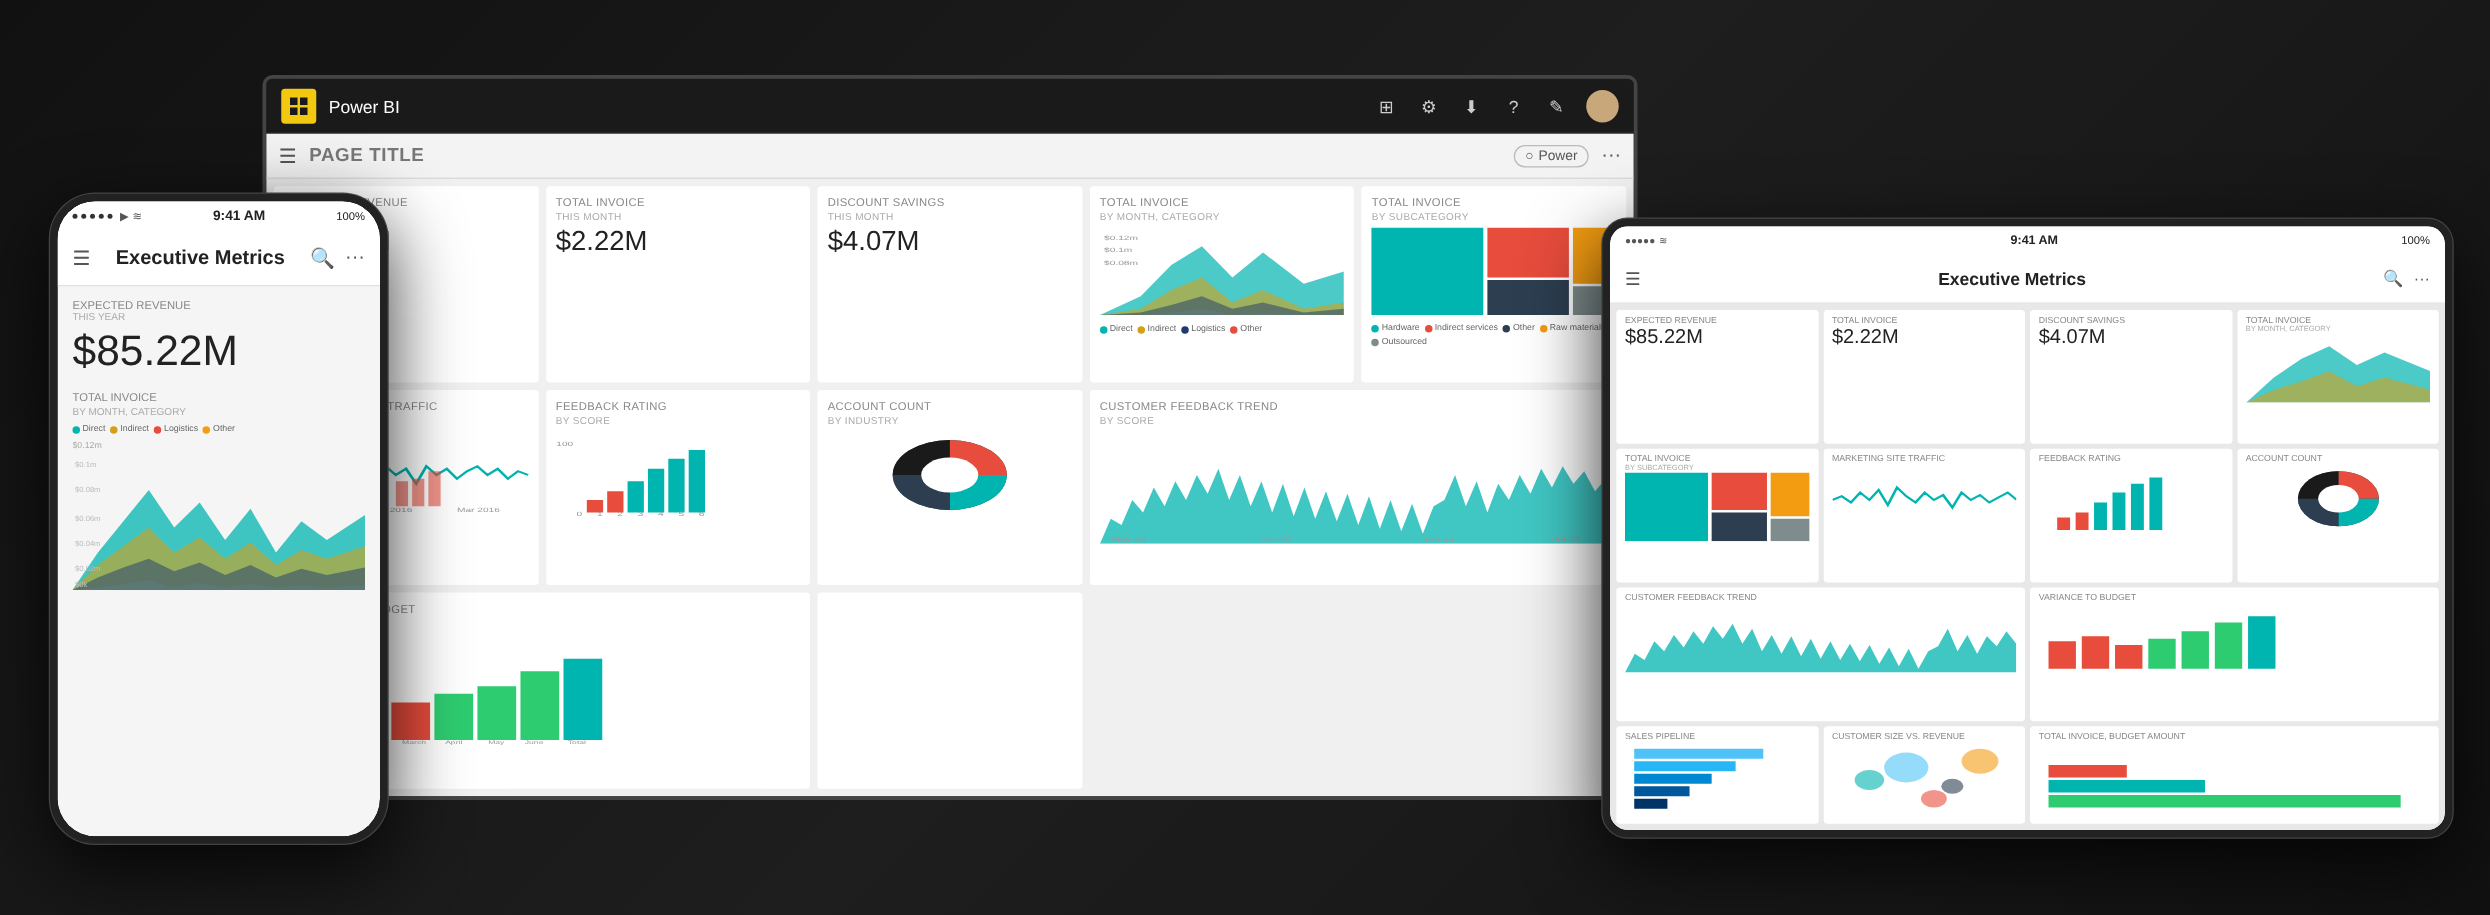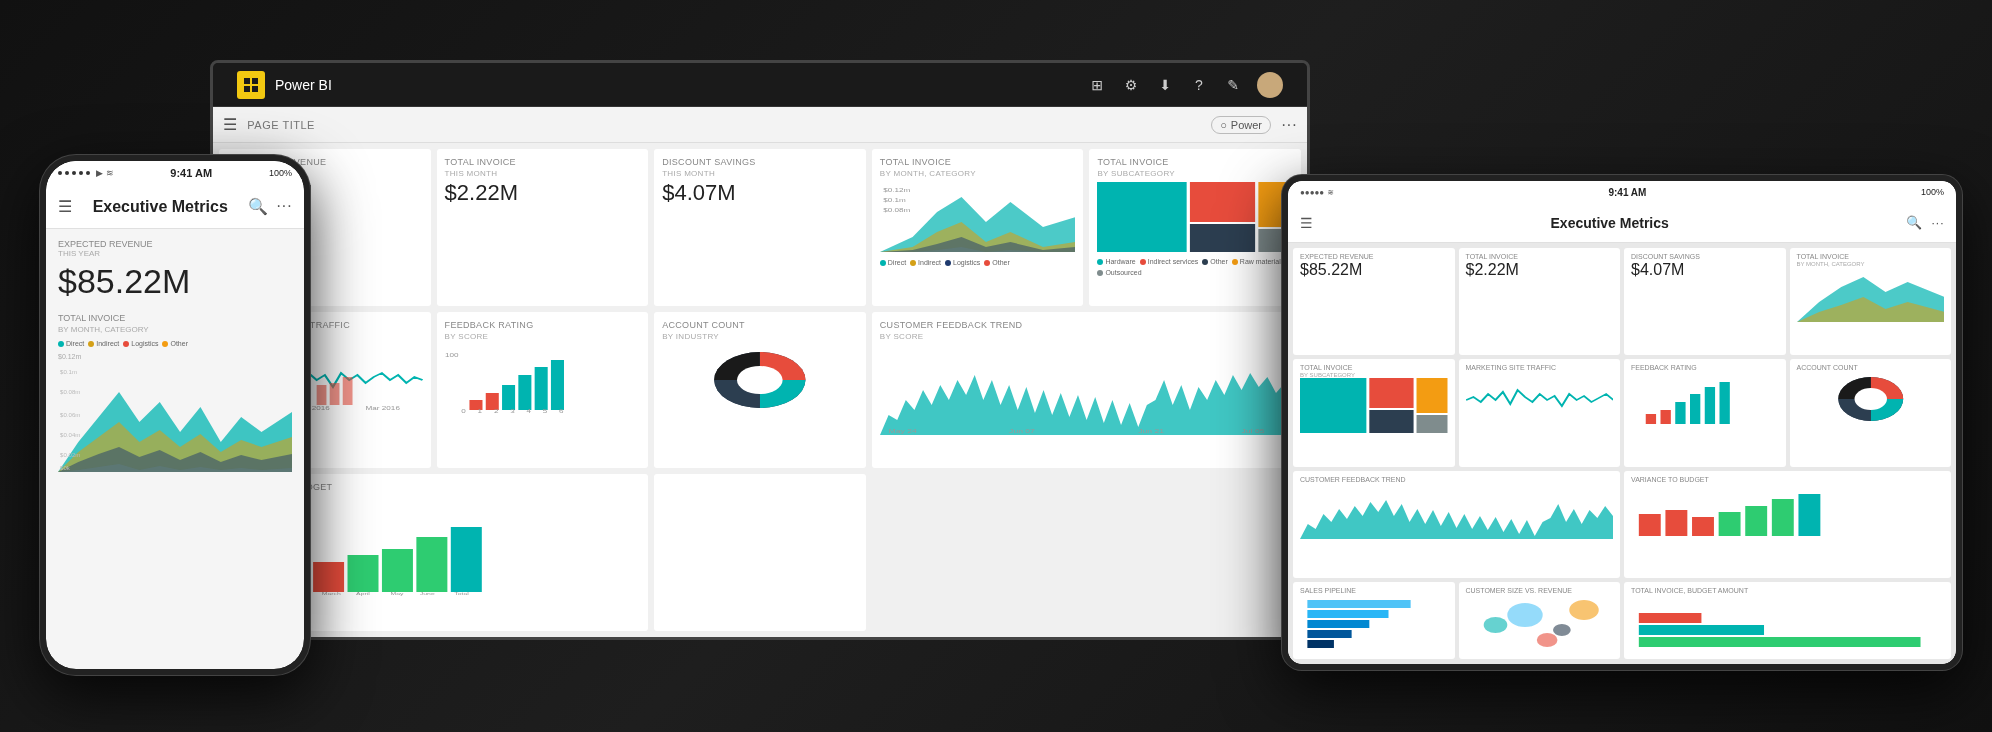--- a/index.html
+++ b/index.html
@@ -38,21 +38,21 @@
       border: 3px solid #444;
       overflow: hidden;
     }
 
     
     .pbi-topbar {
       height: 44px;
       background: #1a1a1a;
       display: flex;
       align-items: center;
-      padding: 0 24px;
+      padding: 0 12px;
       border-bottom: 1px solid #333;
     }
 
     .pbi-logo {
       width: 28px;
       height: 28px;
       background: #f2c811;
       display: flex;
       align-items: center;
       justify-content: center;
@@ -114,23 +114,23 @@
       border-bottom: 1px solid #ddd;
       gap: 10px;
     }
 
     .toolbar-hamburger {
       font-size: 16px;
       color: #555;
     }
 
     .toolbar-page-title {
-      font-size: 11px;
+      font-size: 15px;
       color: #777;
-      font-weight: 400;
+      font-weight: 700;
       letter-spacing: 0.5px;
       flex: 1;
     }
 
     .toolbar-label-btn {
       display: flex;
       align-items: center;
       gap: 4px;
       font-size: 11px;
       color: #555;

